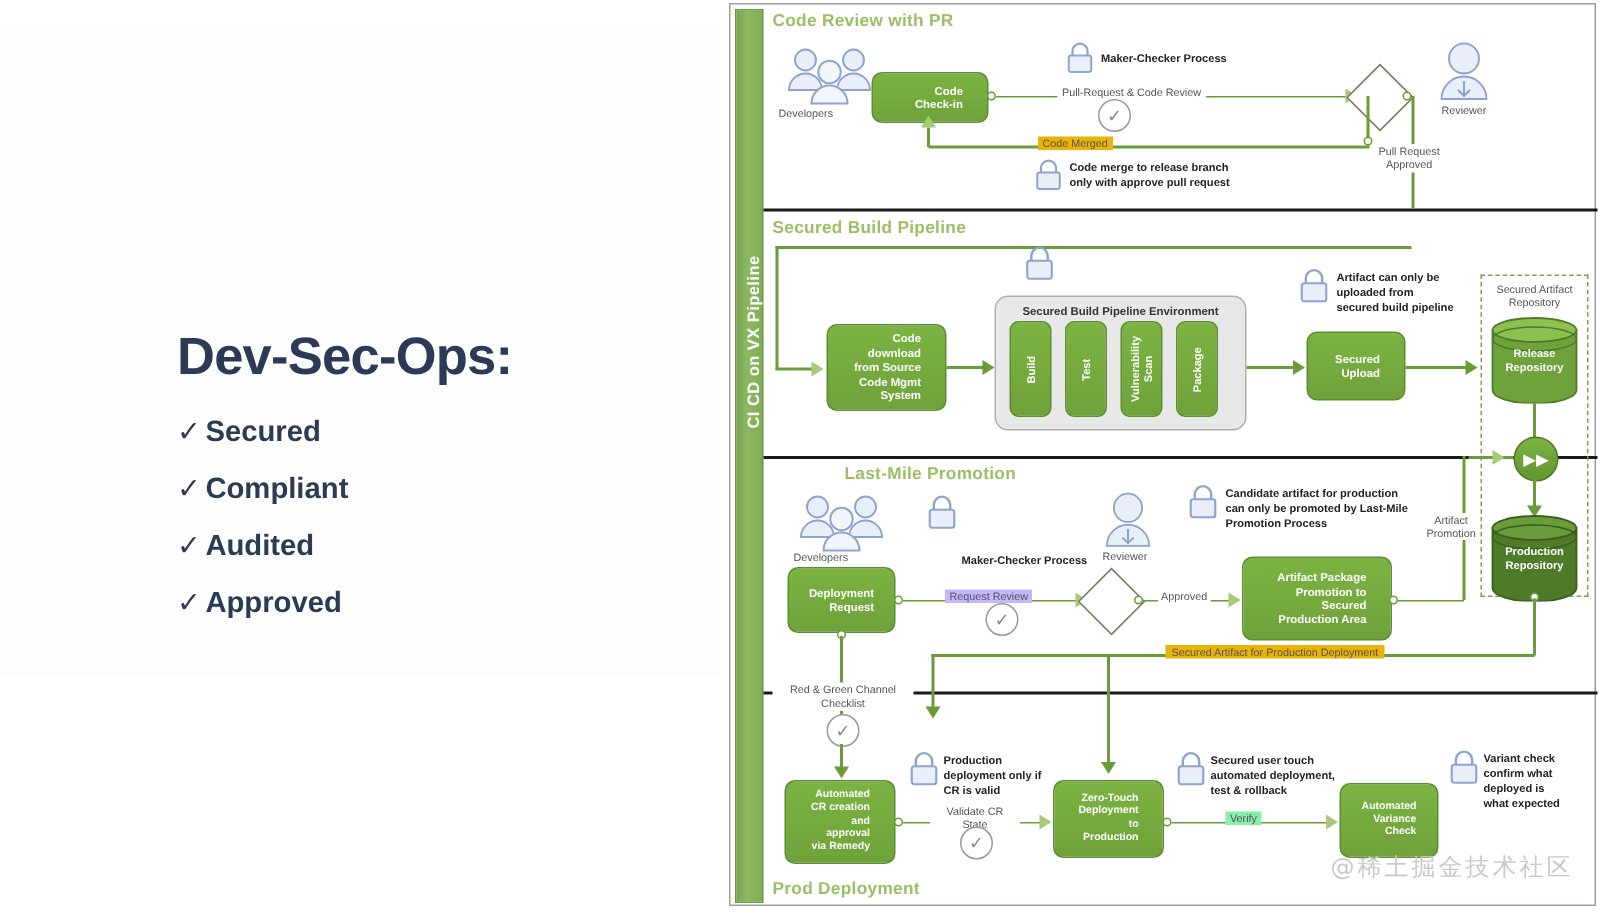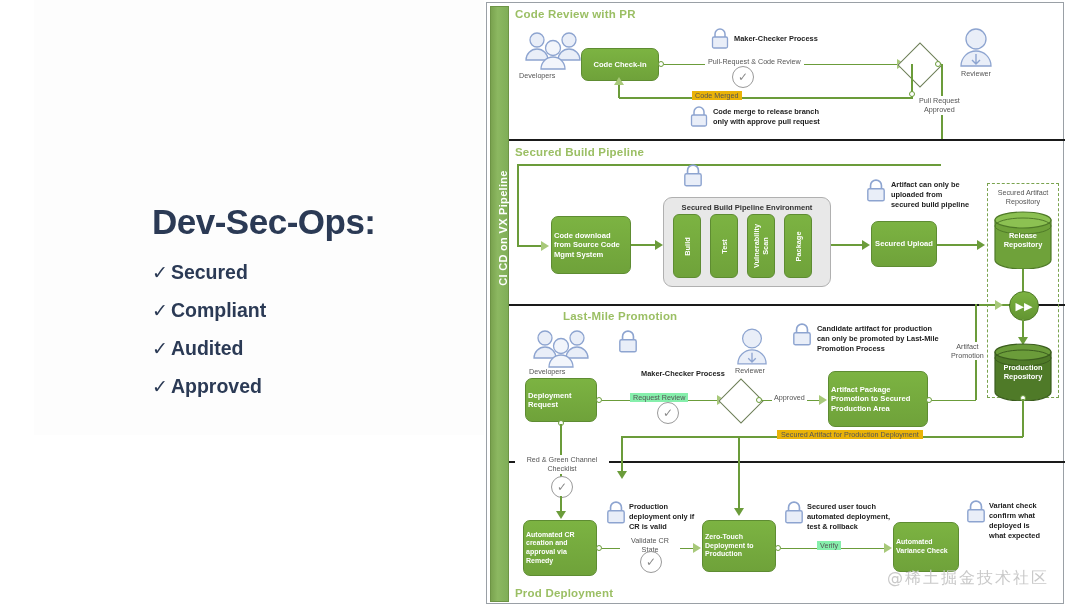--- a/index.html
+++ b/index.html
@@ -3,21 +3,21 @@
 <meta charset="utf-8">
 <style>
   html,body{margin:0;padding:0;}
   body{
     width:1080px;height:612px;overflow:hidden;
     background:#ffffff;
     font-family:"Liberation Sans","DejaVu Sans",sans-serif;
     position:relative;
   }
   
-  #left-panel{position:absolute;left:0;top:0;width:484px;height:435px;background:#fdfdfd;margin-left:34px;}
+  #left-panel{position:absolute;left:0;top:16px;width:484px;height:435px;background:#fdfdfd;}
   #page-title{
     position:absolute;left:118px;top:202px;
     font-size:35px;font-weight:bold;color:#2b3a55;letter-spacing:-0.5px;
   }
   .bullet{position:absolute;left:118px;font-size:19.5px;font-weight:bold;color:#2b3a55;white-space:nowrap;}
   .bullet .tick{font-weight:normal;font-size:19px;margin-right:3px;}
   #b0{top:261px;} #b1{top:299px;} #b2{top:337px;} #b3{top:375px;}
 
   
   #diagram{
@@ -43,22 +43,22 @@
   .lane-title{
     position:absolute;font-size:11.5px;font-weight:bold;color:#9bbf64;
     letter-spacing:0.2px;white-space:nowrap;
   }
 
   
   .gbox{
     position:absolute;background:linear-gradient(180deg,#7cb342 0%,#6fa23a 100%);
     border:1px solid #5e8c32;border-radius:7px;
     color:#ffffff;font-size:7.6px;font-weight:bold;line-height:1.25;
-    display:flex;align-items:center;justify-content:center;text-align:left;
-    box-sizing:border-box;padding:2px;
+    display:flex;align-items:center;justify-content:center;text-align:right;
+    box-sizing:border-box;padding:16px;
   }
   .gbox.small{font-size:7px;}
   .vbox{
     position:absolute;background:linear-gradient(180deg,#7cb342 0%,#6fa23a 100%);
     border:1px solid #5e8c32;border-radius:6px;box-sizing:border-box;
   }
   .vbox span{
     display:block;white-space:nowrap;color:#fff;font-size:7.4px;font-weight:bold;
     transform:rotate(-90deg);transform-origin:center;text-align:center;
   }
@@ -317,21 +317,21 @@
     <div class="gbox" style="left:38px;top:375px;width:72px;height:44px;">Deployment Request</div>
 
     <svg class="lock" style="left:131px;top:327px;" width="20" height="24" viewBox="0 0 18 22">
       <path d="M4 9 V6 a5 5 0 0 1 10 0 V9" fill="none" stroke="#8da4d0" stroke-width="1.5"></path>
       <rect x="1.5" y="9" width="15" height="11" rx="1.5" fill="#e9eef8" stroke="#8da4d0" stroke-width="1.3"></rect>
     </svg>
     <div class="note" style="left:154px;top:366px;">Maker-Checker Process</div>
 
     <div class="dot" style="left:109px;top:394px;"></div>
     <div class="line-h" style="left:115px;top:396.5px;width:118px;"></div>
-    <div class="label" style="left:143px;top:390px;background:#86efac;padding:0 3px;">Request Review</div>
+    <div class="label" style="left:143px;top:390px;background:#c4b5fd;padding:0 3px;">Request Review</div>
     <div class="check-circle" style="left:170px;top:399px;">✓</div>
     <div class="arrow-r hollow" style="left:230px;top:392px;"></div>
 
     <svg class="person" style="left:249px;top:325px;" width="32" height="38" viewBox="0 0 34 40">
       <circle cx="17" cy="11" r="10" fill="#e9eef8" stroke="#8da4d0" stroke-width="1.3"></circle>
       <path d="M2 38 a15 15 0 0 1 30 0 z" fill="#e9eef8" stroke="#8da4d0" stroke-width="1.3"></path>
       <path d="M17 26 v9 M13 32 l4 4 4 -4" fill="none" stroke="#8da4d0" stroke-width="1.4"></path>
     </svg>
     <div class="label" style="left:248px;top:363px;">Reviewer</div>
 

